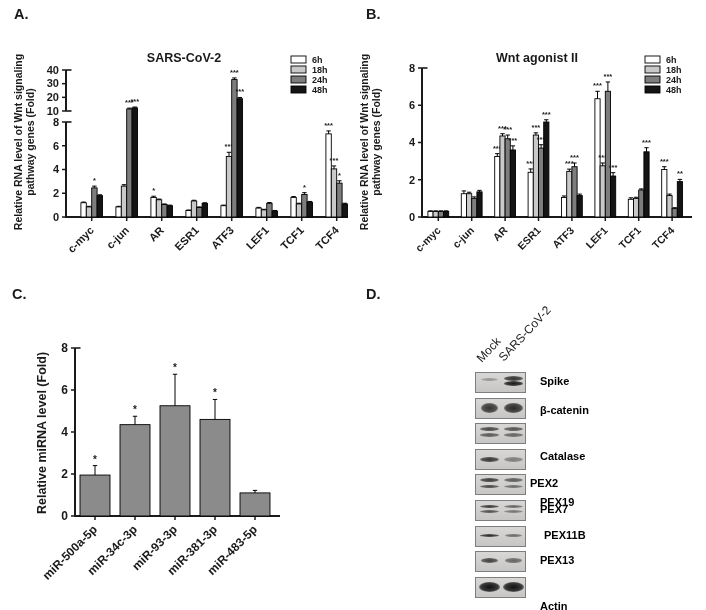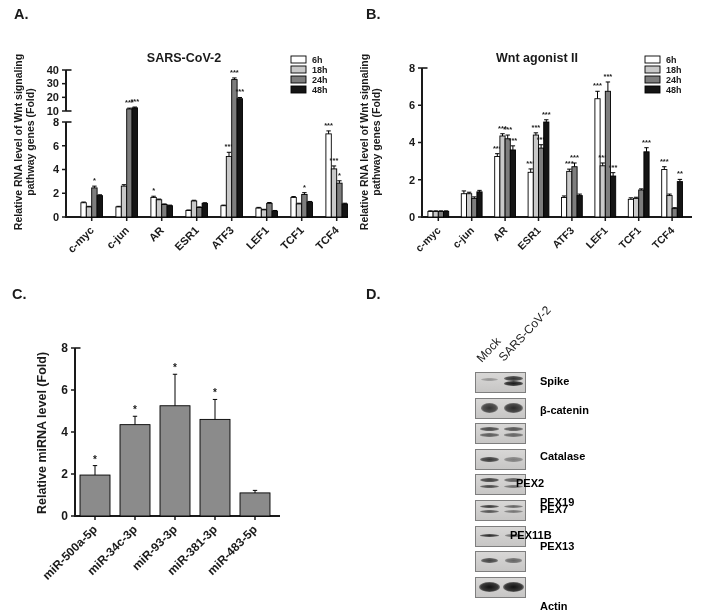--- a/index.html
+++ b/index.html
@@ -410,37 +410,37 @@
         <div class="band" style="left: 4.05px; width: 18.9px; top: 6.65px; height: 5.7px; background: radial-gradient(rgba(12, 12, 12, 0.78) 0%, rgba(12, 12, 12, 0.62) 55%, rgba(12, 12, 12, 0) 96%); filter: blur(0.5px);"></div>
         <div class="band" style="left: 28.05px; width: 18.9px; top: 6.84px; height: 5.32px; background: radial-gradient(rgba(12, 12, 12, 0.42) 0%, rgba(12, 12, 12, 0.34) 55%, rgba(12, 12, 12, 0) 96%); filter: blur(0.5px);"></div>
       </div>
       <div class="blot-label" style="left: 540px; top: 448px; margin-top: 48px;">PEX19</div>
       <div class="blot" style="left: 475px; top: 474px;">
         <div class="band" style="left: 4.05px; width: 18.9px; top: 2.85px; height: 4.18px; background: radial-gradient(rgba(12, 12, 12, 0.75) 0%, rgba(12, 12, 12, 0.6) 55%, rgba(12, 12, 12, 0) 96%); filter: blur(0.5px);"></div>
         <div class="band" style="left: 4.05px; width: 18.9px; top: 9.5px; height: 3.8px; background: radial-gradient(rgba(12, 12, 12, 0.68) 0%, rgba(12, 12, 12, 0.54) 55%, rgba(12, 12, 12, 0) 96%); filter: blur(0.5px);"></div>
         <div class="band" style="left: 28.05px; width: 18.9px; top: 2.85px; height: 4.18px; background: radial-gradient(rgba(12, 12, 12, 0.6) 0%, rgba(12, 12, 12, 0.48) 55%, rgba(12, 12, 12, 0) 96%); filter: blur(0.5px);"></div>
         <div class="band" style="left: 28.05px; width: 18.9px; top: 9.69px; height: 3.42px; background: radial-gradient(rgba(12, 12, 12, 0.5) 0%, rgba(12, 12, 12, 0.4) 55%, rgba(12, 12, 12, 0) 96%); filter: blur(0.5px);"></div>
       </div>
-      <div class="blot-label" style="left: 516px; top: 477px;">PEX2</div>
+      <div class="blot-label" style="left: 530px; top: 477px;">PEX2</div>
       <div class="blot" style="left: 475px; top: 500px;">
         <div class="band" style="left: 4.05px; width: 18.9px; top: 3.99px; height: 3.42px; background: radial-gradient(rgba(12, 12, 12, 0.75) 0%, rgba(12, 12, 12, 0.6) 55%, rgba(12, 12, 12, 0) 96%); filter: blur(0.5px);"></div>
         <div class="band" style="left: 4.05px; width: 18.9px; top: 8.55px; height: 3.42px; background: radial-gradient(rgba(12, 12, 12, 0.62) 0%, rgba(12, 12, 12, 0.5) 55%, rgba(12, 12, 12, 0) 96%); filter: blur(0.5px);"></div>
         <div class="band" style="left: 28.05px; width: 18.9px; top: 4.18px; height: 3.04px; background: radial-gradient(rgba(12, 12, 12, 0.55) 0%, rgba(12, 12, 12, 0.44) 55%, rgba(12, 12, 12, 0) 96%); filter: blur(0.5px);"></div>
         <div class="band" style="left: 28.05px; width: 18.9px; top: 8.835px; height: 2.85px; background: radial-gradient(rgba(12, 12, 12, 0.45) 0%, rgba(12, 12, 12, 0.36) 55%, rgba(12, 12, 12, 0) 96%); filter: blur(0.5px);"></div>
       </div>
       <div class="blot-label" style="left: 540px; top: 503px;">PEX7</div>
       <div class="blot" style="left: 475px; top: 526px;">
         <div class="band" style="left: 3.525px; width: 19.95px; top: 7.125px; height: 2.85px; background: radial-gradient(rgba(12, 12, 12, 0.82) 0%, rgba(12, 12, 12, 0.66) 55%, rgba(12, 12, 12, 0) 96%); filter: blur(0.5px);"></div>
         <div class="band" style="left: 28.575px; width: 17.85px; top: 7.315px; height: 2.5px; background: radial-gradient(rgba(12, 12, 12, 0.5) 0%, rgba(12, 12, 12, 0.4) 55%, rgba(12, 12, 12, 0) 96%); filter: blur(0.5px);"></div>
       </div>
-      <div class="blot-label" style="left: 510px; top: 529px;">PEX11B</div>
+      <div class="blot-label" style="left: 544px; top: 529px;">PEX11B</div>
       <div class="blot" style="left: 475px; top: 551px;">
         <div class="band" style="left: 5.31px; width: 16.38px; top: 6.175px; height: 4.75px; background: radial-gradient(rgba(12, 12, 12, 0.72) 0%, rgba(12, 12, 12, 0.58) 55%, rgba(12, 12, 12, 0) 96%); filter: blur(0.5px);"></div>
         <div class="band" style="left: 29.31px; width: 16.38px; top: 6.46px; height: 4.18px; background: radial-gradient(rgba(12, 12, 12, 0.55) 0%, rgba(12, 12, 12, 0.44) 55%, rgba(12, 12, 12, 0) 96%); filter: blur(0.5px);"></div>
       </div>
-      <div class="blot-label" style="left: 540px; top: 540px;">PEX13</div>
+      <div class="blot-label" style="left: 540px; top: 554px;">PEX13</div>
       <div class="blot" style="left: 475px; top: 577px;">
         <div class="band" style="left: 3px; width: 21px; top: 4.18px; height: 9.88px; background: radial-gradient(rgba(12, 12, 12, 0.97) 0%, rgba(12, 12, 12, 0.78) 55%, rgba(12, 12, 12, 0) 96%); filter: blur(0.5px);"></div>
         <div class="band" style="left: 27px; width: 21px; top: 4.18px; height: 9.88px; background: radial-gradient(rgba(12, 12, 12, 0.97) 0%, rgba(12, 12, 12, 0.78) 55%, rgba(12, 12, 12, 0) 96%); filter: blur(0.5px);"></div>
       </div>
       <div class="blot-label" style="left: 540px; top: 600px;">Actin</div>
     </div>
 </div>
 
 </body></html>

